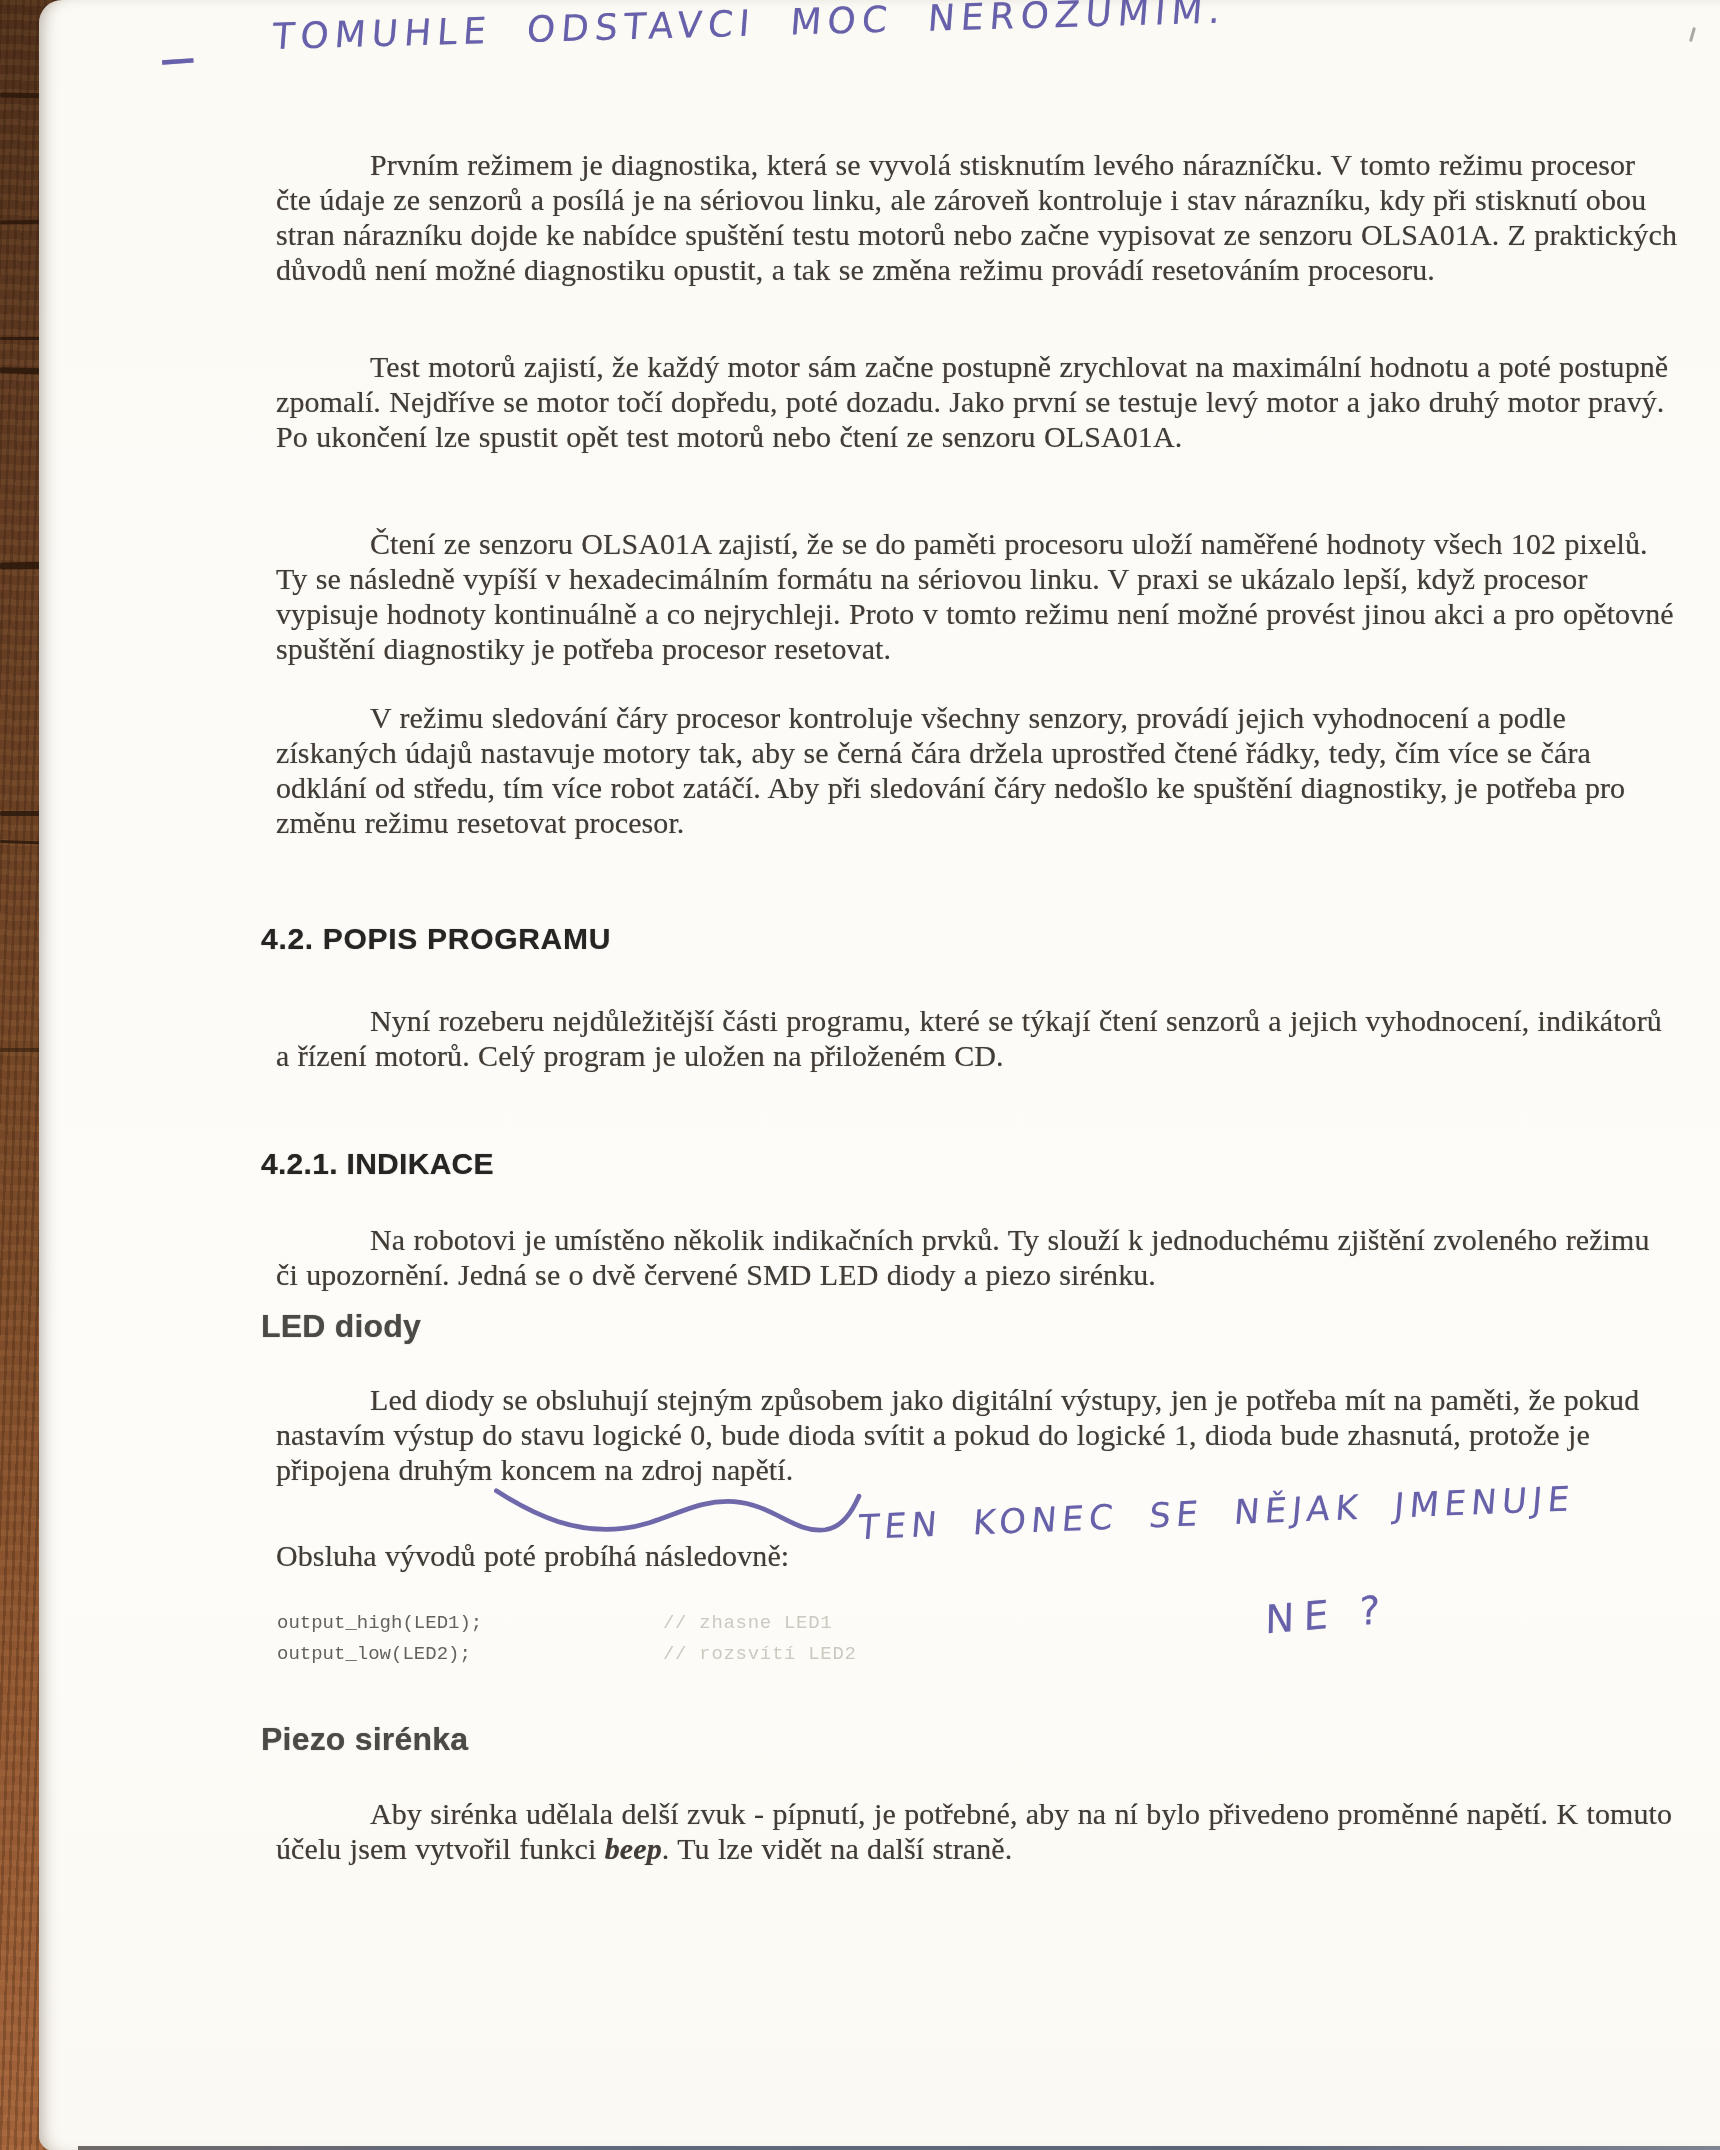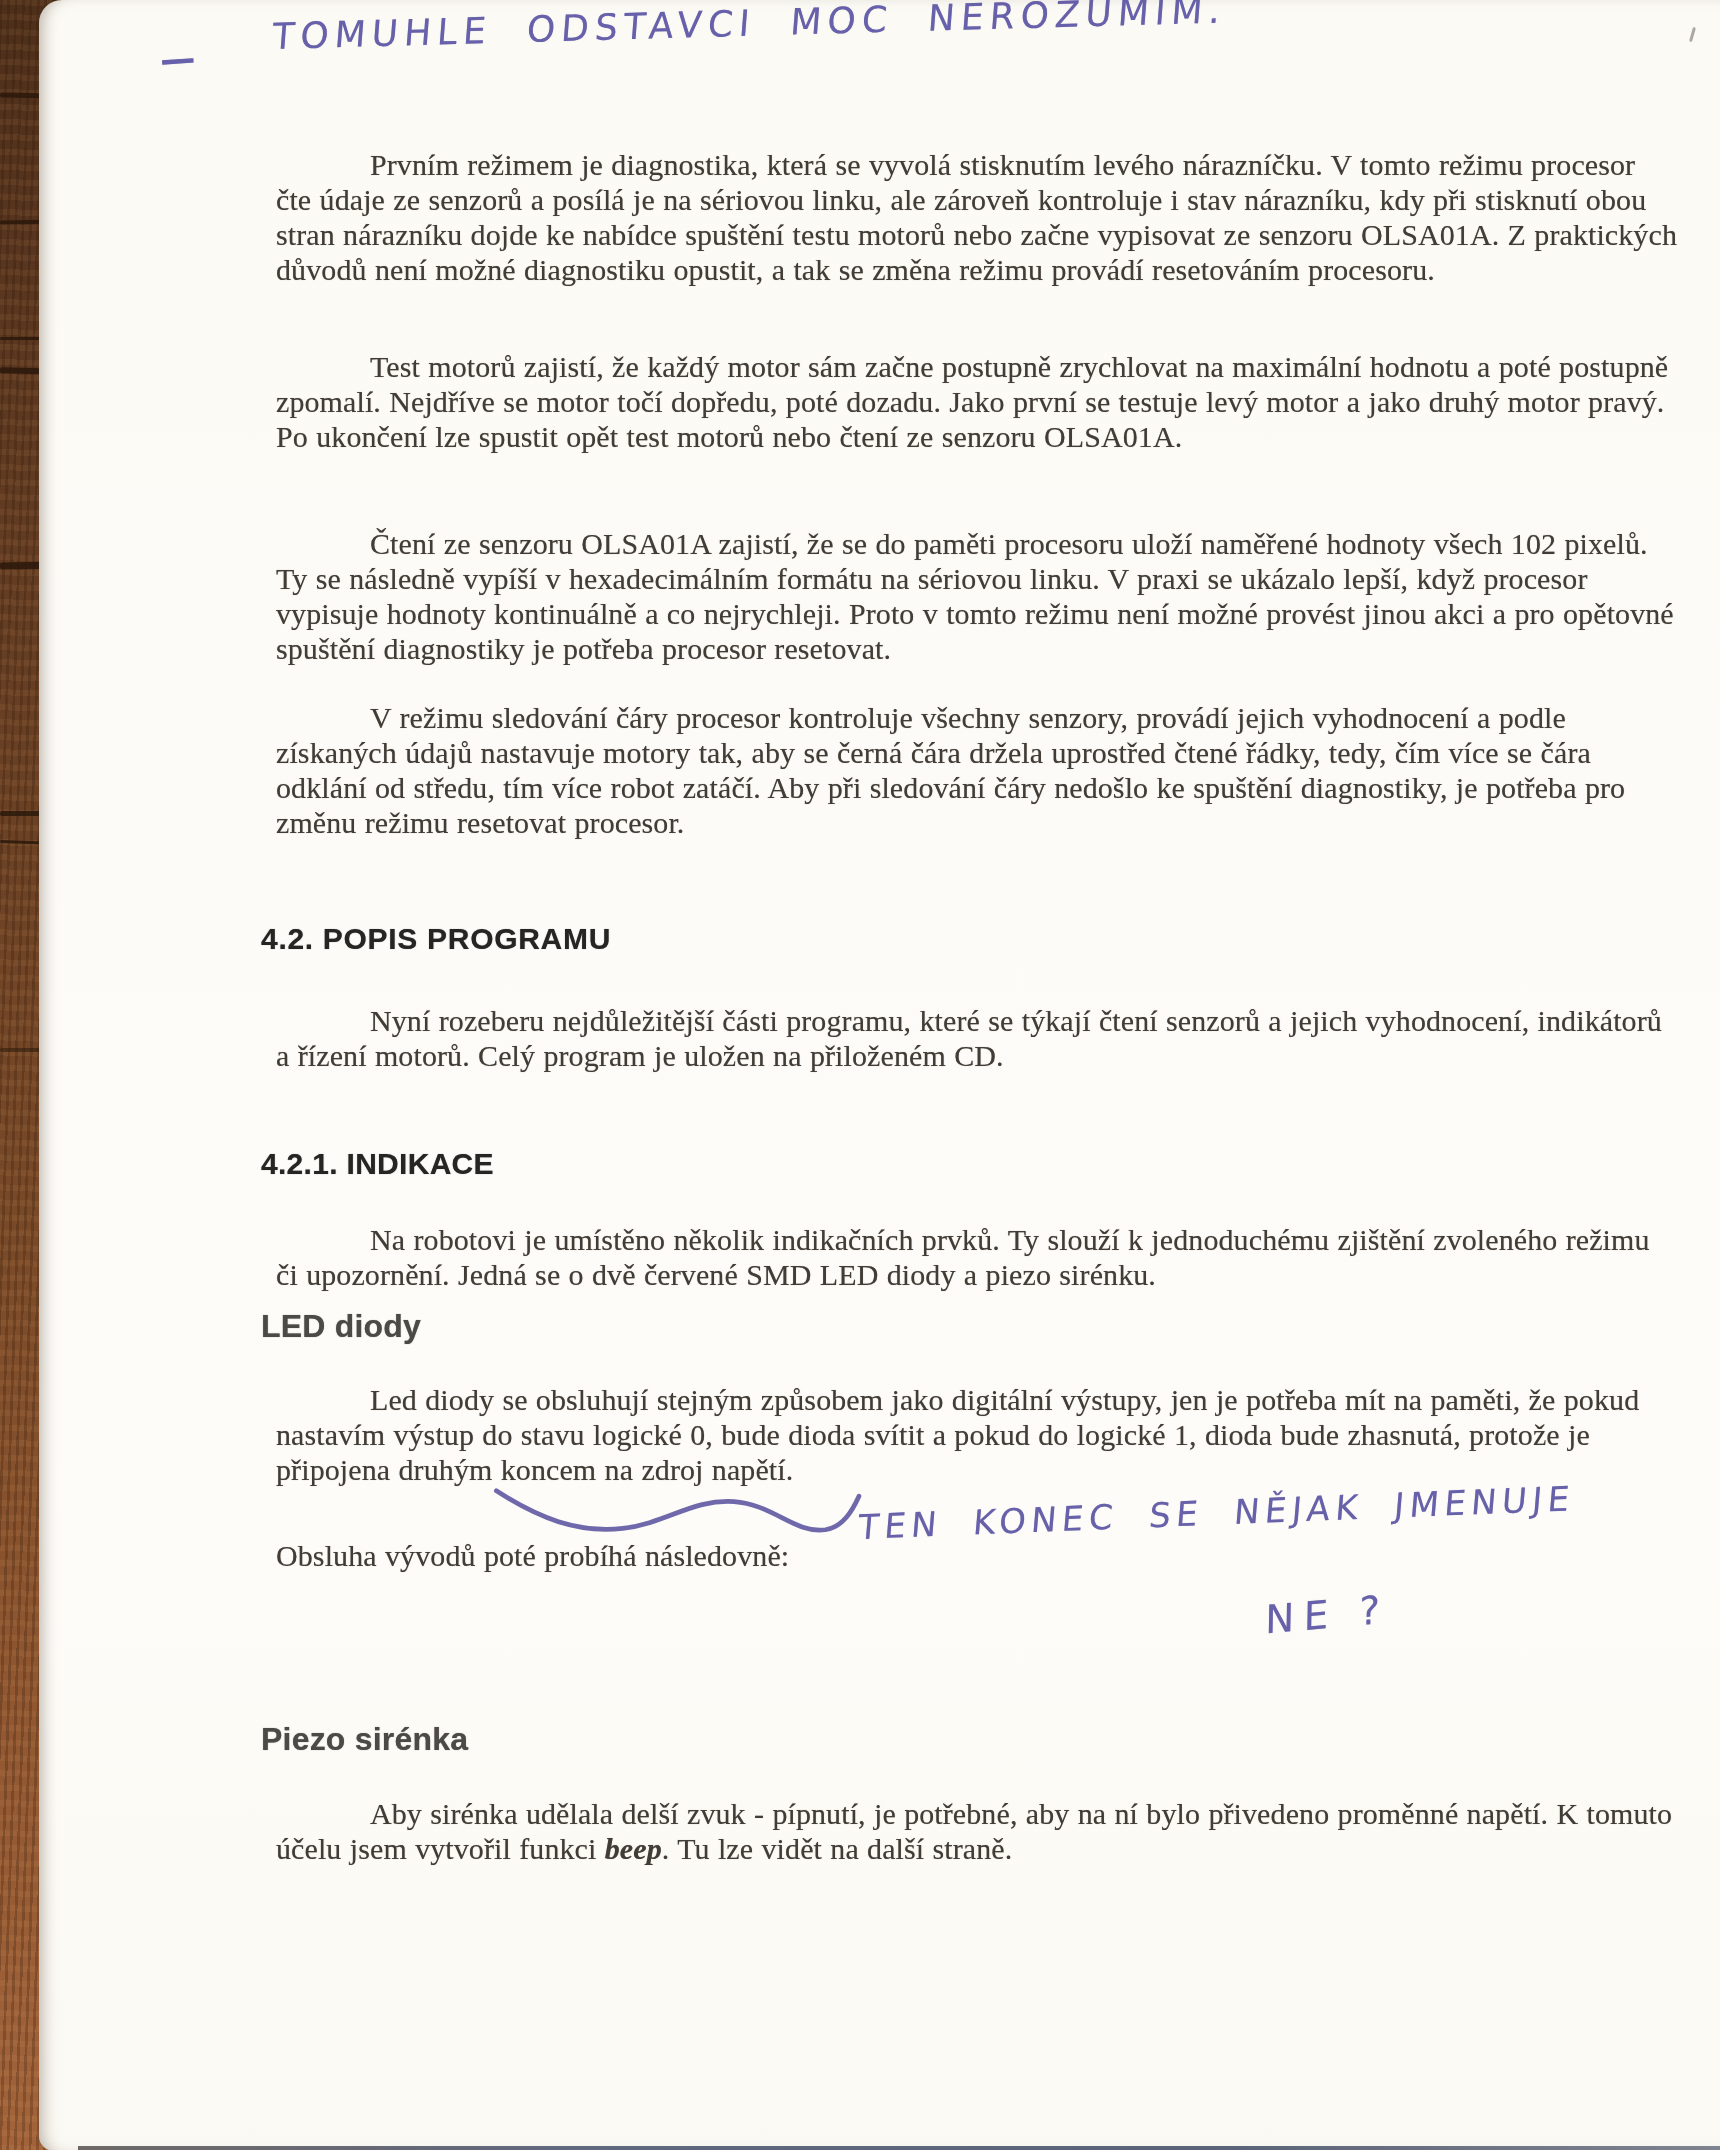--- a/index.html
+++ b/index.html
@@ -126,20 +126,30 @@
       <span>Led diody se obsluhují stejným způsobem jako digitální výstupy, jen je potřeba mít na paměti, že pokud nastavím výstup do stavu logické 0, bude dioda svítit a pokud do logické 1, dioda bude zhasnutá, protože je připojena druhým </span><span class="underl"><span>koncem na zdroj napětí.</span><svg width="376" height="74" viewBox="0 0 560 110">
             <path d="M8 22 C 70 62, 130 86, 196 78 C 262 70, 300 34, 362 38 C 420 42, 452 86, 498 80 C 524 76, 538 52, 548 30" fill="none" stroke="#564f9e" stroke-width="7" stroke-linecap="round" opacity="0.85"></path>
           </svg></span>
     </div>
 
     <div class="body-par no-indent" style="top:1538px;width:605px;">Obsluha vývodů poté probíhá následovně:</div>
 
     <div class="hand hand-note1">TEN KONEC SE NĚJAK JMENUJE</div>
     <div class="hand hand-note2">NE ?</div>
 
+    <div class="codeblock">
+      <div class="code-row">
+        <span>output_high(LED1);</span>
+        <span class="code-comment">// zhasne  LED1</span>
+      </div>
+      <div class="code-row">
+        <span>output_low(LED2);</span>
+        <span class="code-comment">// rozsvítí LED2</span>
+      </div>
+    </div>
 
     <div class="h-main h4" style="top:1721px;">Piezo sirénka</div>
     <div class="body-par" style="top:1796px;">
       <span>Aby sirénka udělala delší zvuk - pípnutí, je potřebné, aby na ní bylo přivedeno proměnné napětí. K tomuto účelu jsem vytvořil funkci </span><span class="beep-it">beep</span><span>. Tu lze vidět na další straně.</span>
     </div>
 
     <div class="bottom-edge"></div>
 
   </div>
 </div>

